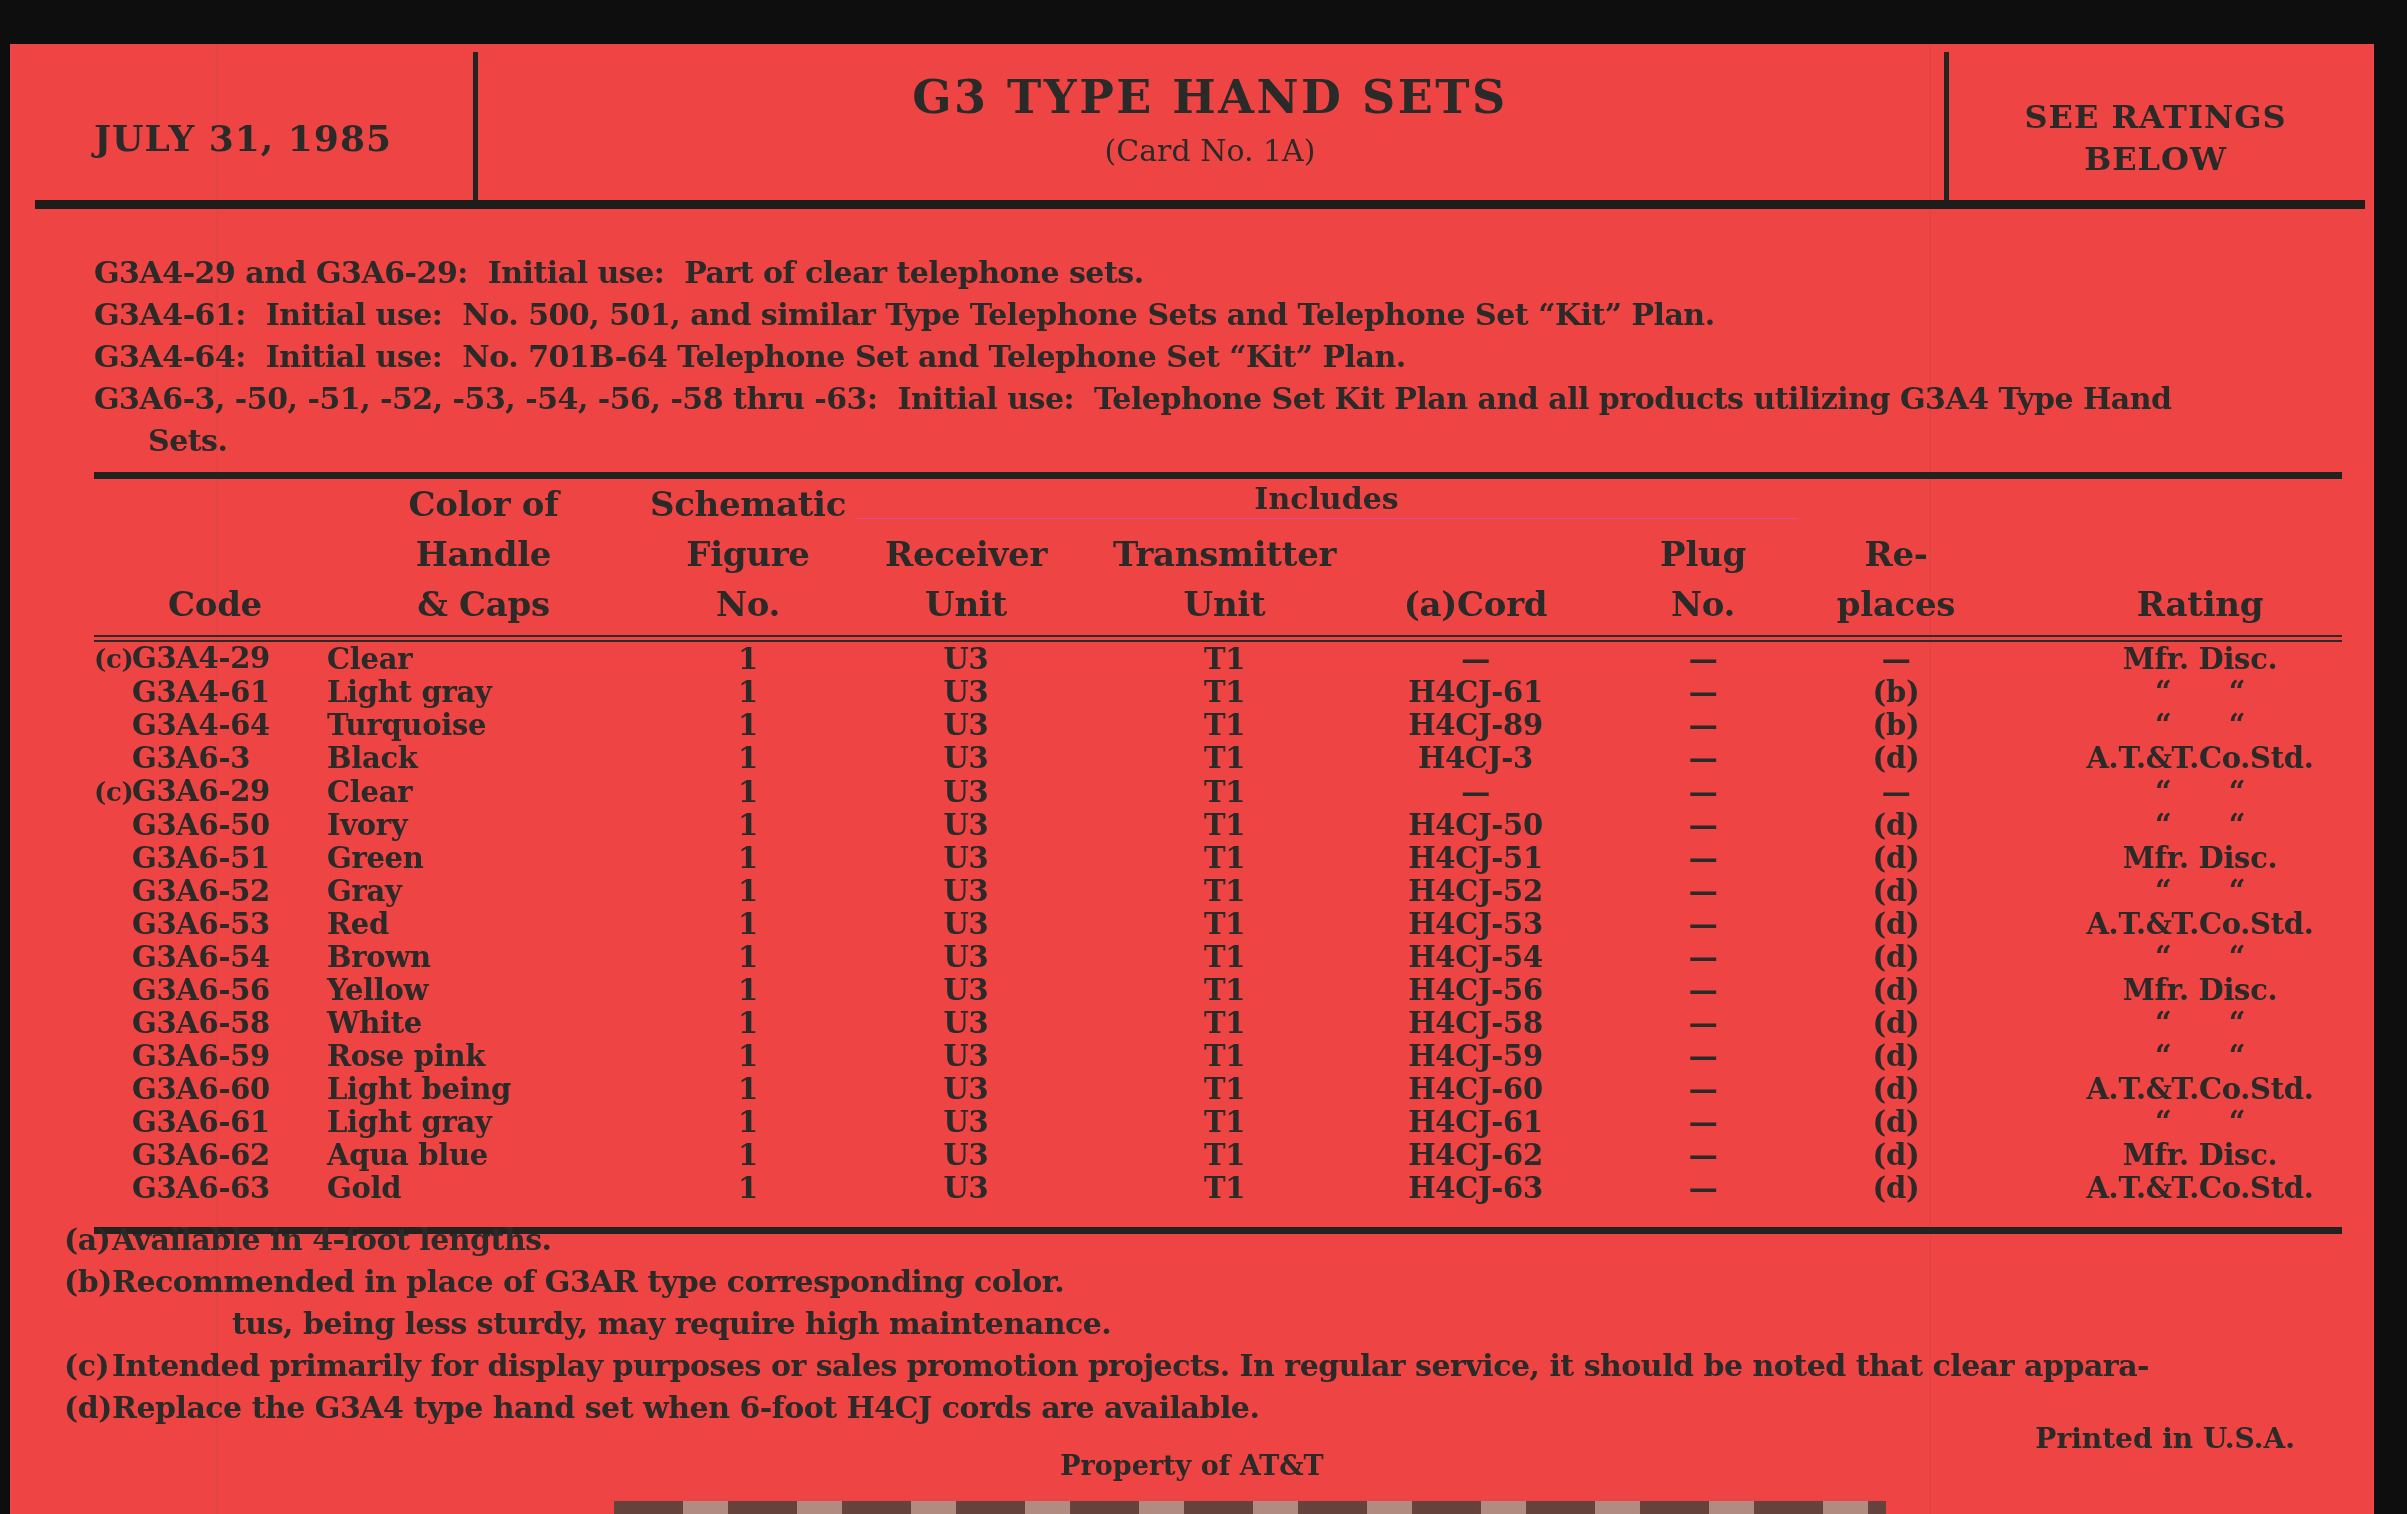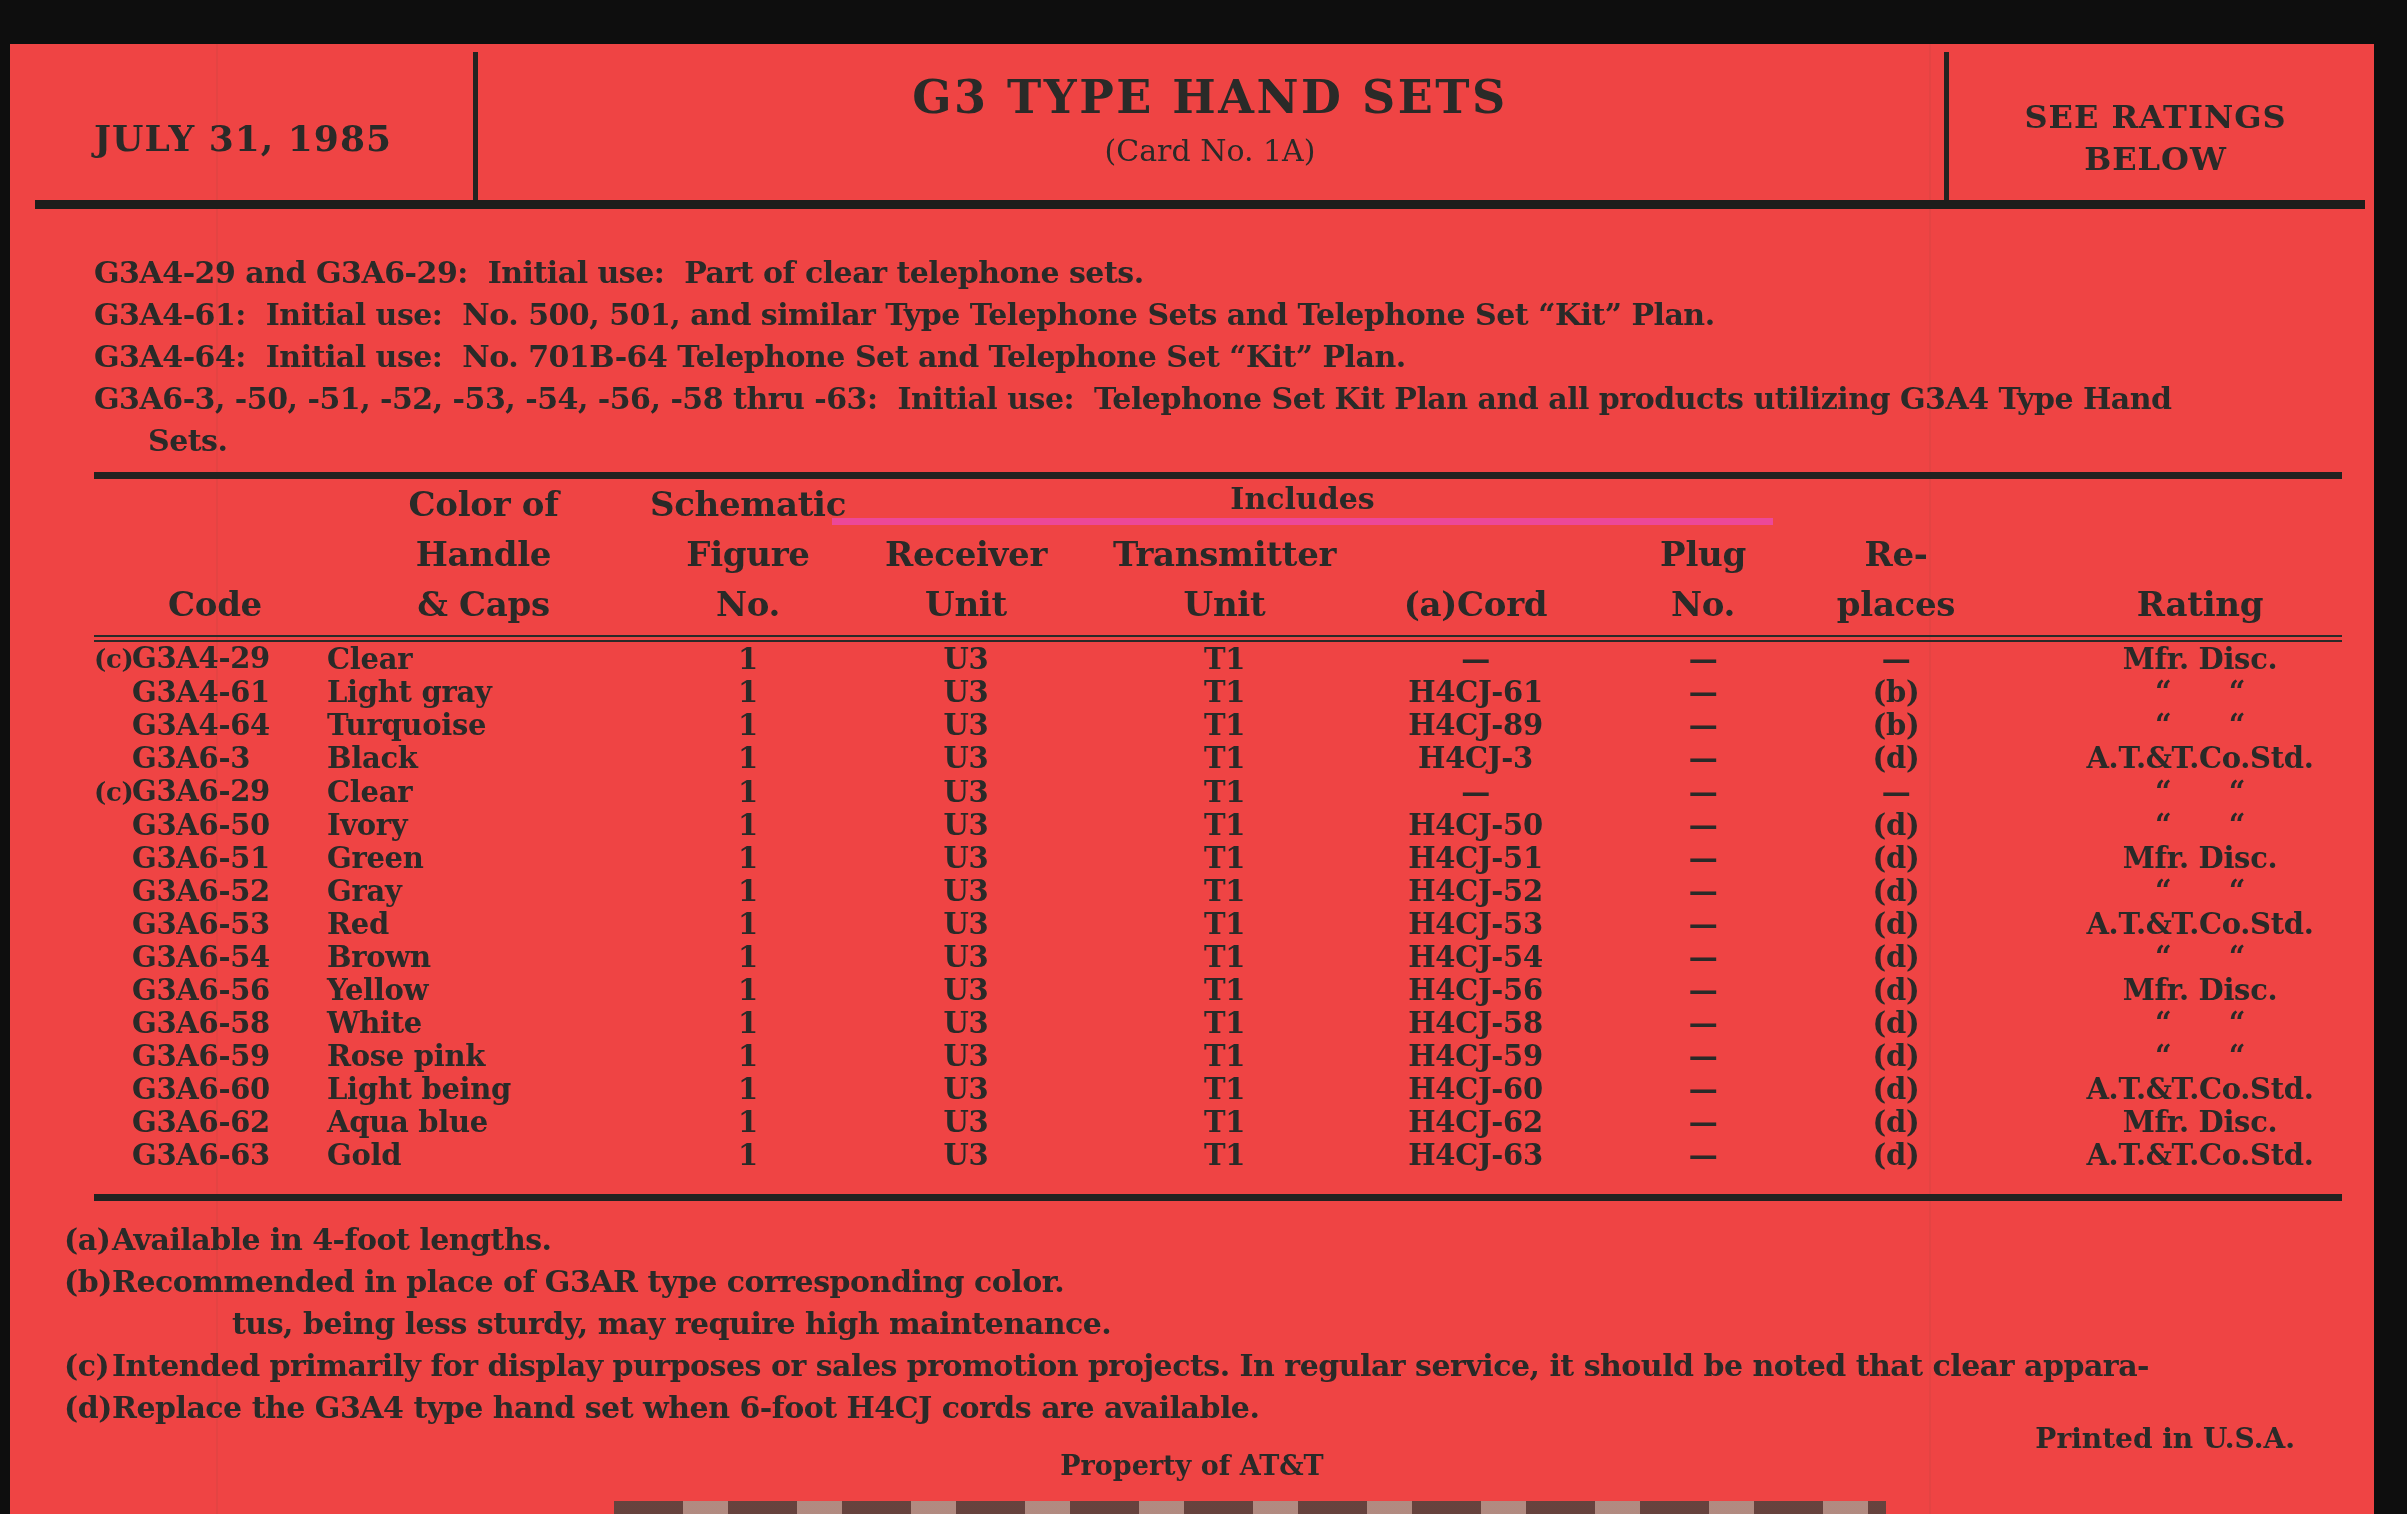--- a/index.html
+++ b/index.html
@@ -34,22 +34,22 @@
   
   .table-wrap{position:absolute;left:84px;top:428px;width:2247px;}
   table{border-collapse:collapse;table-layout:fixed;width:2247px;
     border-top:7px solid #222220;border-bottom:7px solid #222220;}
   thead th{vertical-align:bottom;padding:0 0 6px 0;font-size:34px;line-height:50px;
     font-weight:bold;white-space:pre-line;height:118px;border-bottom:7px double #2a2a28;
     text-align:center;letter-spacing:-0.3px;}
   tbody td{font-size:29px;font-weight:bold;height:33px;line-height:33px;
     padding:0;text-align:center;white-space:nowrap;letter-spacing:-0.3px;}
   tbody tr:last-child td{padding-bottom:22px;}
-  .includes-spanner{position:absolute;left:738px;top:9px;width:941px;text-align:center;
-    font-size:30px;font-weight:bold;padding-bottom:2px;border-bottom:7px solid #ec4899;}
+  .includes-spanner{position:absolute;left:762px;top:9px;width:941px;text-align:center;
+    font-size:30px;font-weight:bold;padding-bottom:2px;border-bottom:1px solid #ec4899;}
   th.col-code{text-align:left;padding-left:74px;}
   td.col-code{text-align:left;padding-left:38px;}
   .row-prefix{display:inline-block;width:38px;margin-left:-38px;font-size:26px;}
   th.col-color{padding-left:46px;}
   td.col-color{text-align:left;padding-left:15px;}
   .col-schem{padding-left:30px;}
   .col-trans{padding-left:32px;}
   .col-rating{padding-left:63px;}
   
   .footnotes{position:absolute;left:54px;top:1175px;}
@@ -291,20 +291,31 @@
             <td class="col-color">Light being</td>
             <td class="col-schem">1</td>
             <td class="col-recv">U3</td>
             <td class="col-trans">T1</td>
             <td class="col-cord">H4CJ-60</td>
             <td class="col-plug">—</td>
             <td class="col-repl">(d)</td>
             <td class="col-rating">A.T.&amp;T.Co.Std.</td>
           </tr>
 
+          <tr>
+            <td class="col-code"><span class="row-prefix"></span><span>G3A6-61</span></td>
+            <td class="col-color">Light gray</td>
+            <td class="col-schem">1</td>
+            <td class="col-recv">U3</td>
+            <td class="col-trans">T1</td>
+            <td class="col-cord">H4CJ-61</td>
+            <td class="col-plug">—</td>
+            <td class="col-repl">(d)</td>
+            <td class="col-rating">“  “</td>
+          </tr>
 
           <tr>
             <td class="col-code"><span class="row-prefix"></span><span>G3A6-62</span></td>
             <td class="col-color">Aqua blue</td>
             <td class="col-schem">1</td>
             <td class="col-recv">U3</td>
             <td class="col-trans">T1</td>
             <td class="col-cord">H4CJ-62</td>
             <td class="col-plug">—</td>
             <td class="col-repl">(d)</td>

